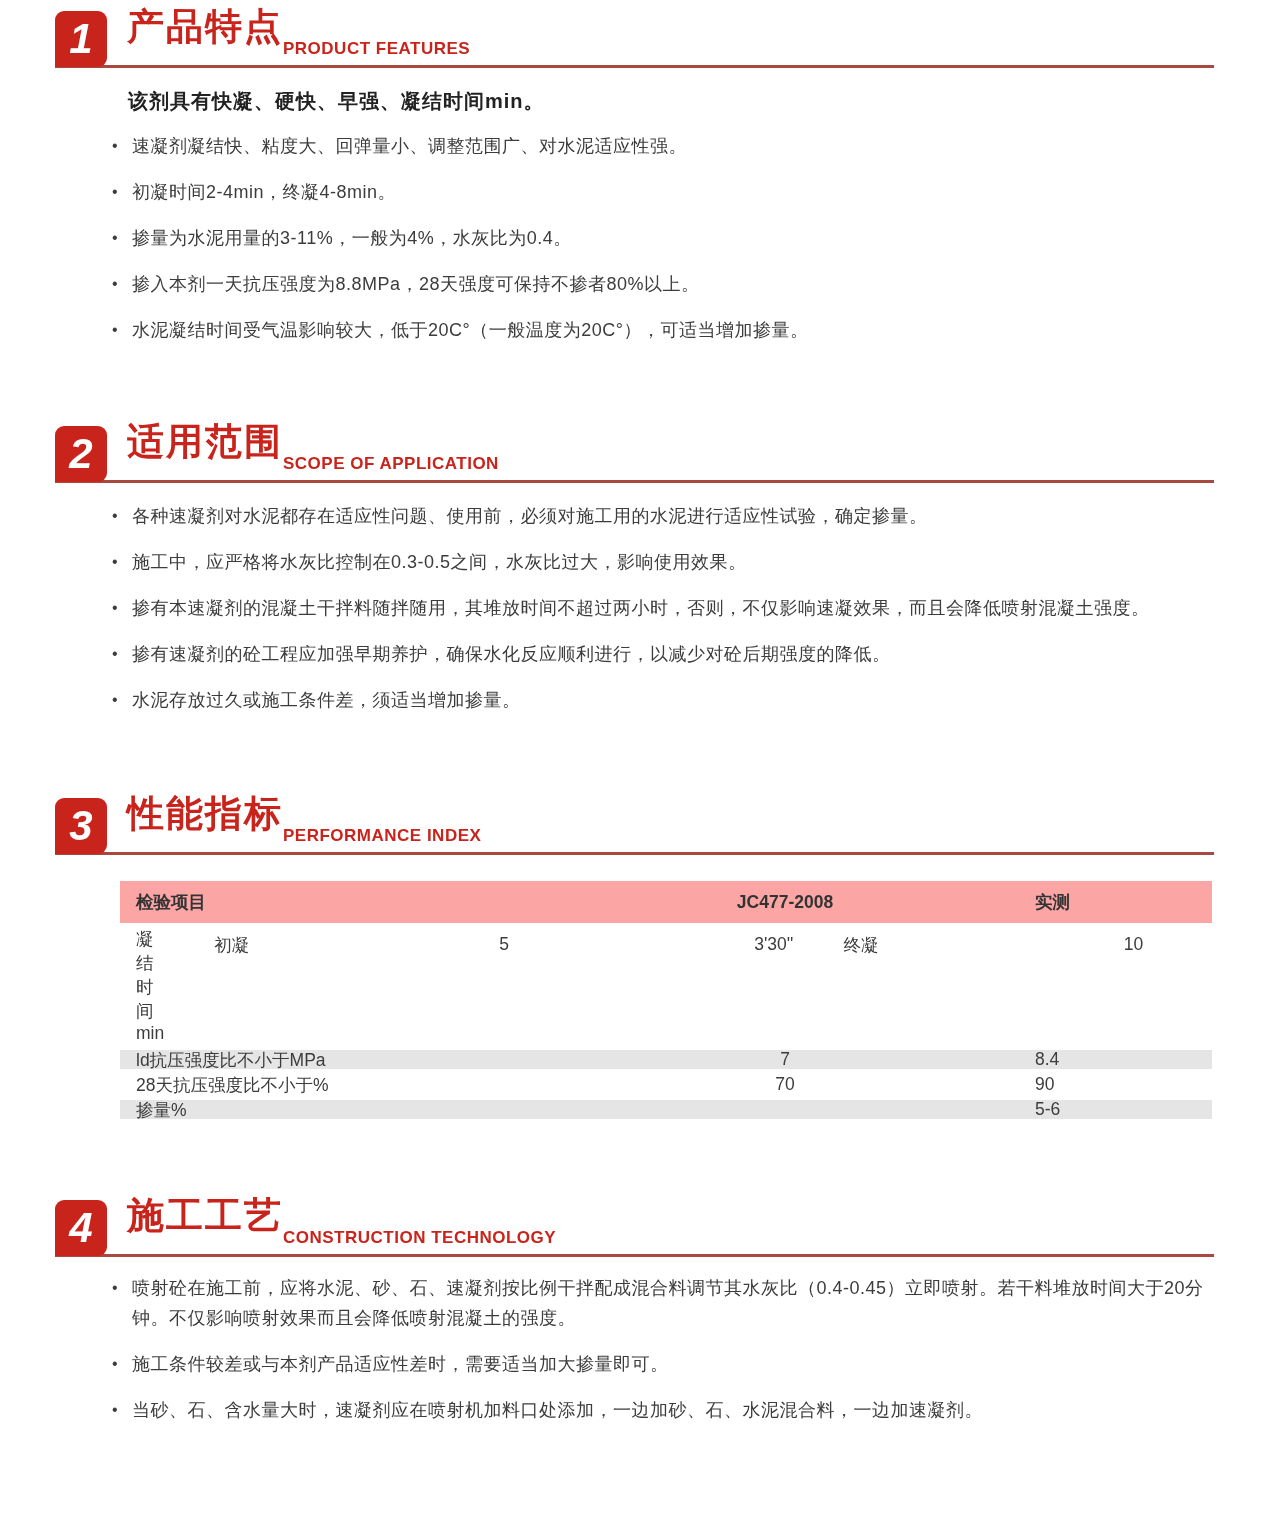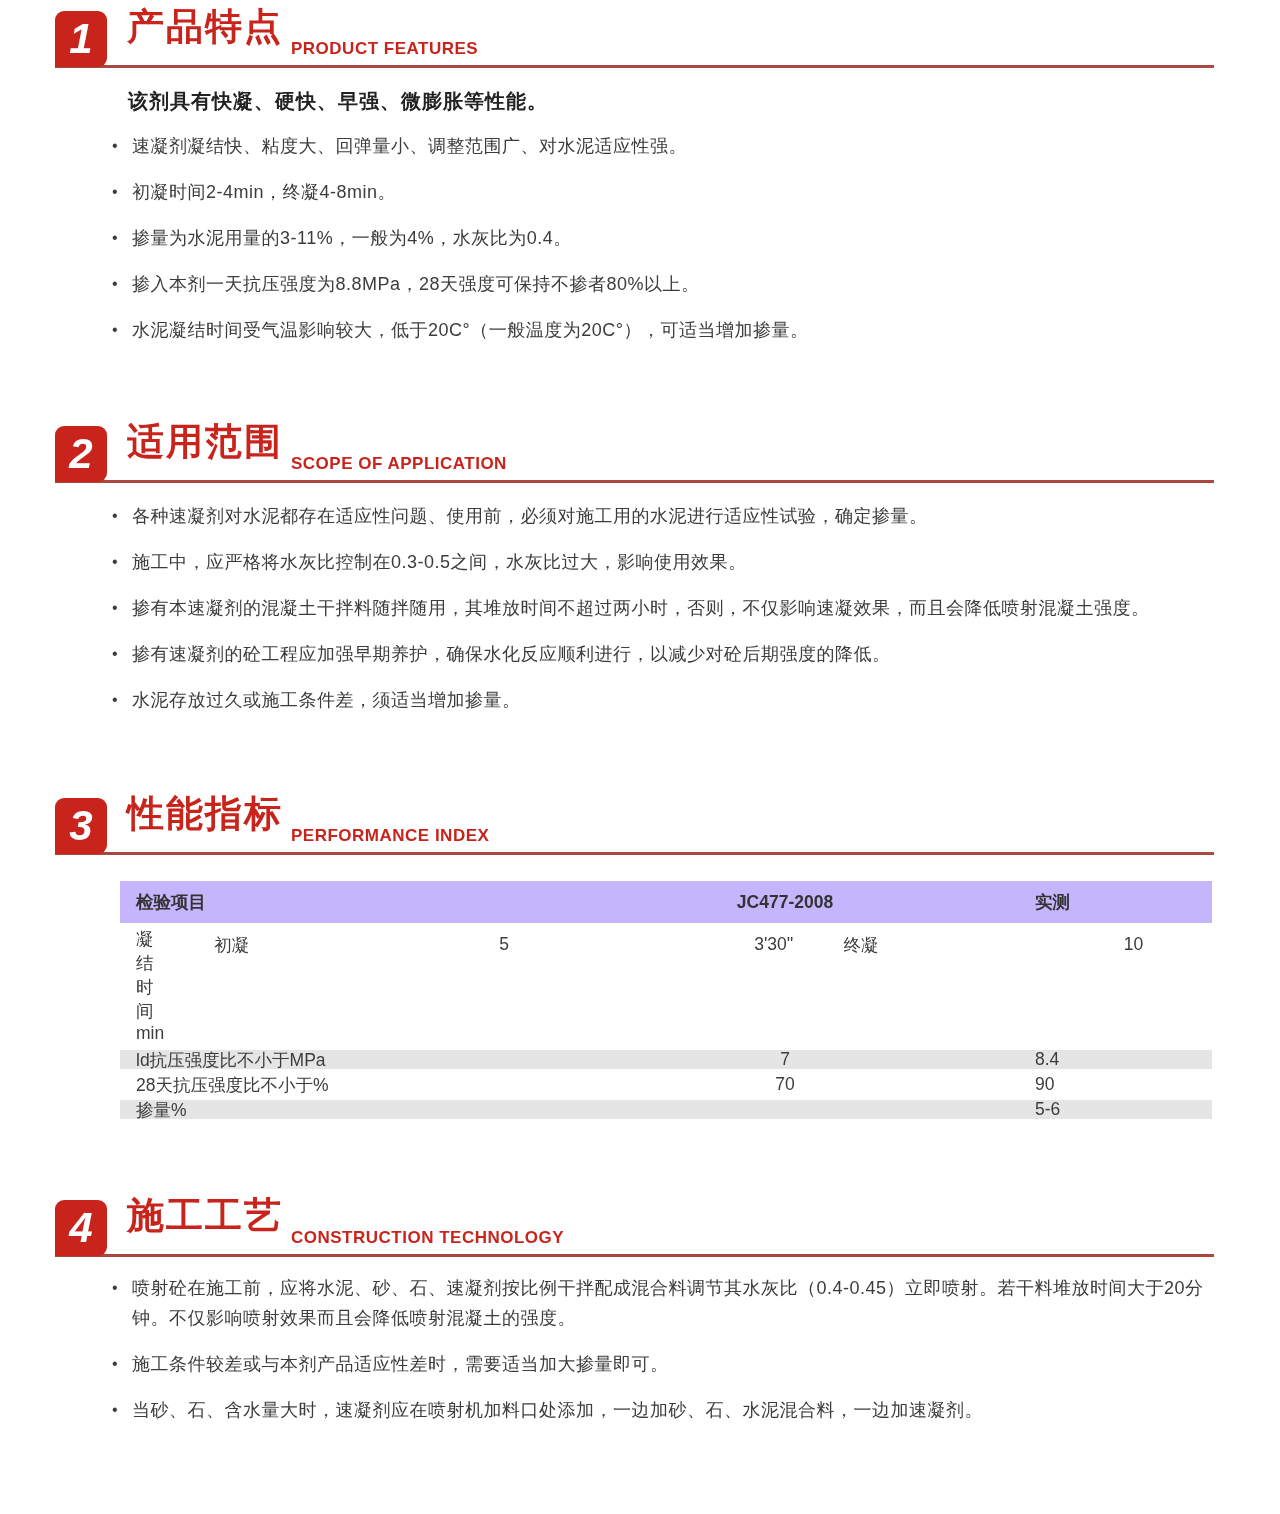--- a/index.html
+++ b/index.html
@@ -29,40 +29,40 @@
     margin-right:20px;
     margin-bottom:-2px;
     flex:0 0 auto;
   }
   .title-cn {
     color:#c9241c; font-size:37px; font-weight:bold;
     letter-spacing:2px; line-height:1; padding-bottom:20px;
   }
   .title-en {
     color:#c9241c; font-size:17px; font-weight:bold;
-    margin-left:8px; padding-bottom:6px; letter-spacing:0.5px;
+    margin-left:0; padding-bottom:6px; letter-spacing:0.5px;
   }
 
   
   .content { margin-left:110px; margin-right:70px; }
   .intro { font-weight:bold; color:#222; font-size:20px; margin:20px 0 6px 18px; letter-spacing:1px; }
   ul.bullets { list-style:none; font-size:18px; }
   ul.bullets li {
     position:relative; padding-left:22px;
     margin-top:16px; line-height:30px; letter-spacing:0.5px;
   }
   ul.bullets li::before {
     content:"•"; position:absolute; left:2px; top:0px;
     color:#3c3c3c; font-size:16px;
   }
 
   
   .perf-table { margin:26px 68px 0 120px; font-size:17.5px; }
   .t-row, .t-subrow { display:flex; align-items:center; }
-  .t-head { background:#c4b5fd; height:42px; font-weight:bold; color:#333; margin-bottom:4px; }
+  .t-head { background:#fca5a5; height:42px; font-weight:bold; color:#333; margin-bottom:4px; }
   .shaded { background:#e5e5e5; }
   .t-row.data { height:19px; margin-top:6px; }
   .c1 { width:325px; padding-left:16px; }
   .c2 { width:135px; text-align:center; }
   .c3 { width:410px; text-align:center; }
   .c4 { flex:1; padding-left:45px; }
   .t-group { display:flex; align-items:stretch; margin-top:2px; }
   .t-group .c1 { display:flex; align-items:center; }
   .group-rows { flex:1; display:flex; flex-direction:row; }
   .t-subrow { height:35px; }
@@ -82,21 +82,21 @@
 <body>
 
 <div class="page">
 
   <div class="sec-header">
     <div class="badge">1</div>
     <div class="title-cn">产品特点</div>
     <div class="title-en">PRODUCT FEATURES</div>
   </div>
   <div class="content">
-    <div class="intro">该剂具有快凝、硬快、早强、微膨胀等性能。</div>
+    <div class="intro">该剂具有快凝、硬快、早强、凝结时间min。</div>
     <ul class="bullets">
       <li>速凝剂凝结快、粘度大、回弹量小、调整范围广、对水泥适应性强。</li>
       <li>初凝时间2-4min，终凝4-8min。</li>
       <li>掺量为水泥用量的3-11%，一般为4%，水灰比为0.4。</li>
       <li>掺入本剂一天抗压强度为8.8MPa，28天强度可保持不掺者80%以上。</li>
       <li>水泥凝结时间受气温影响较大，低于20C°（一般温度为20C°），可适当增加掺量。</li>
     </ul>
   </div>
 
   <div class="sec-header gap-s2">

